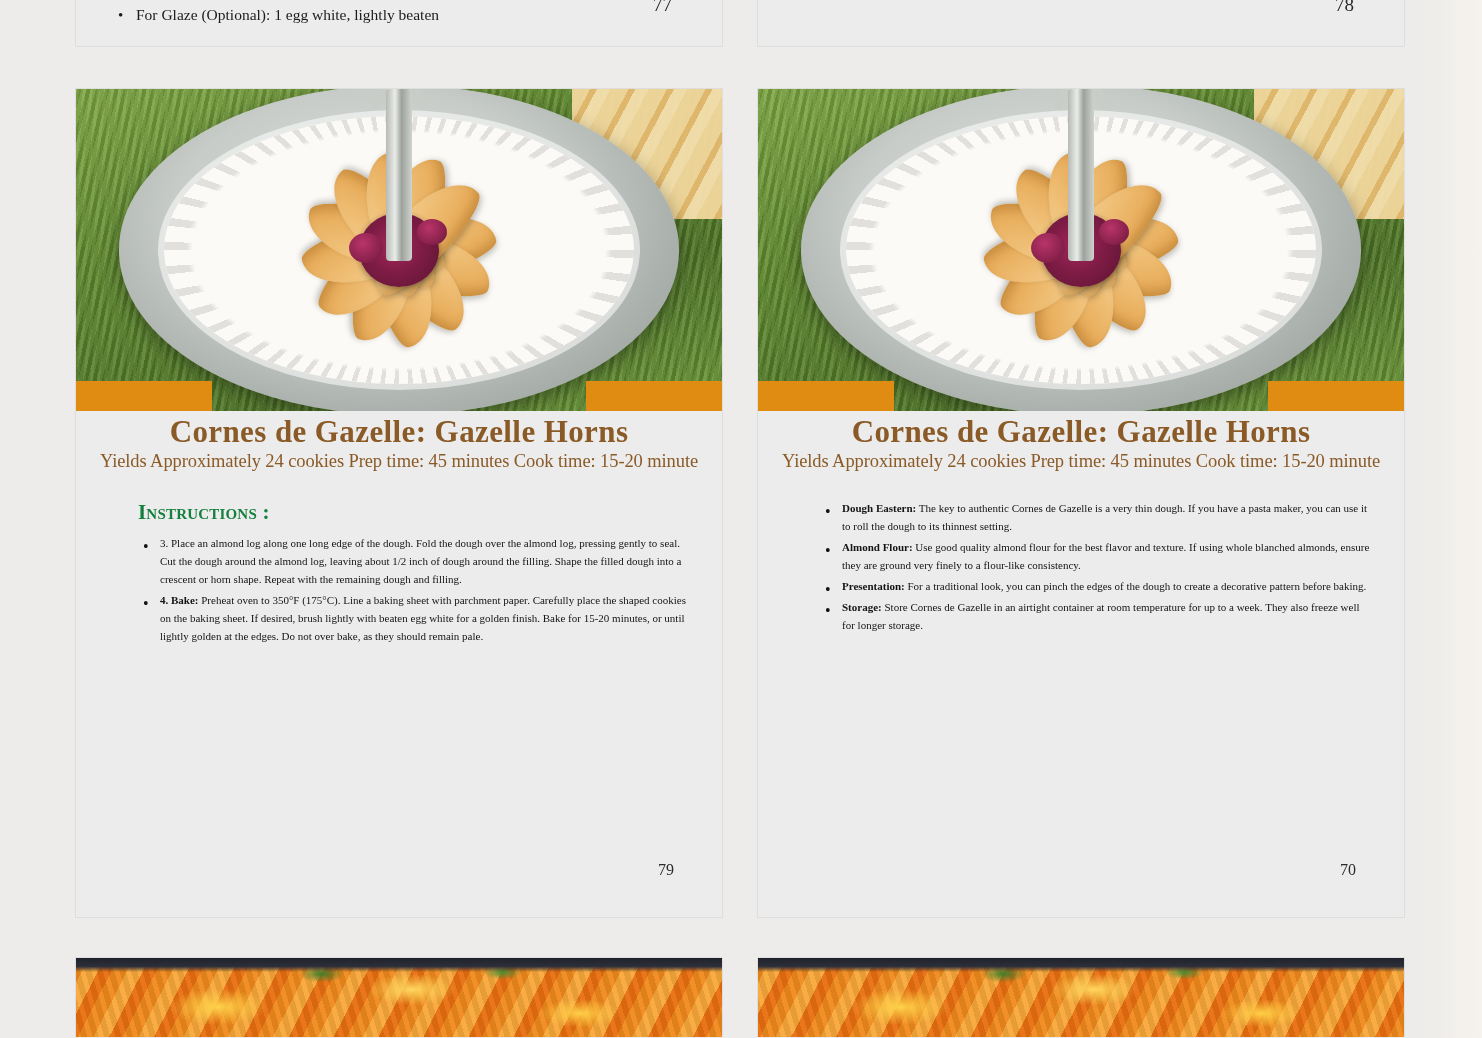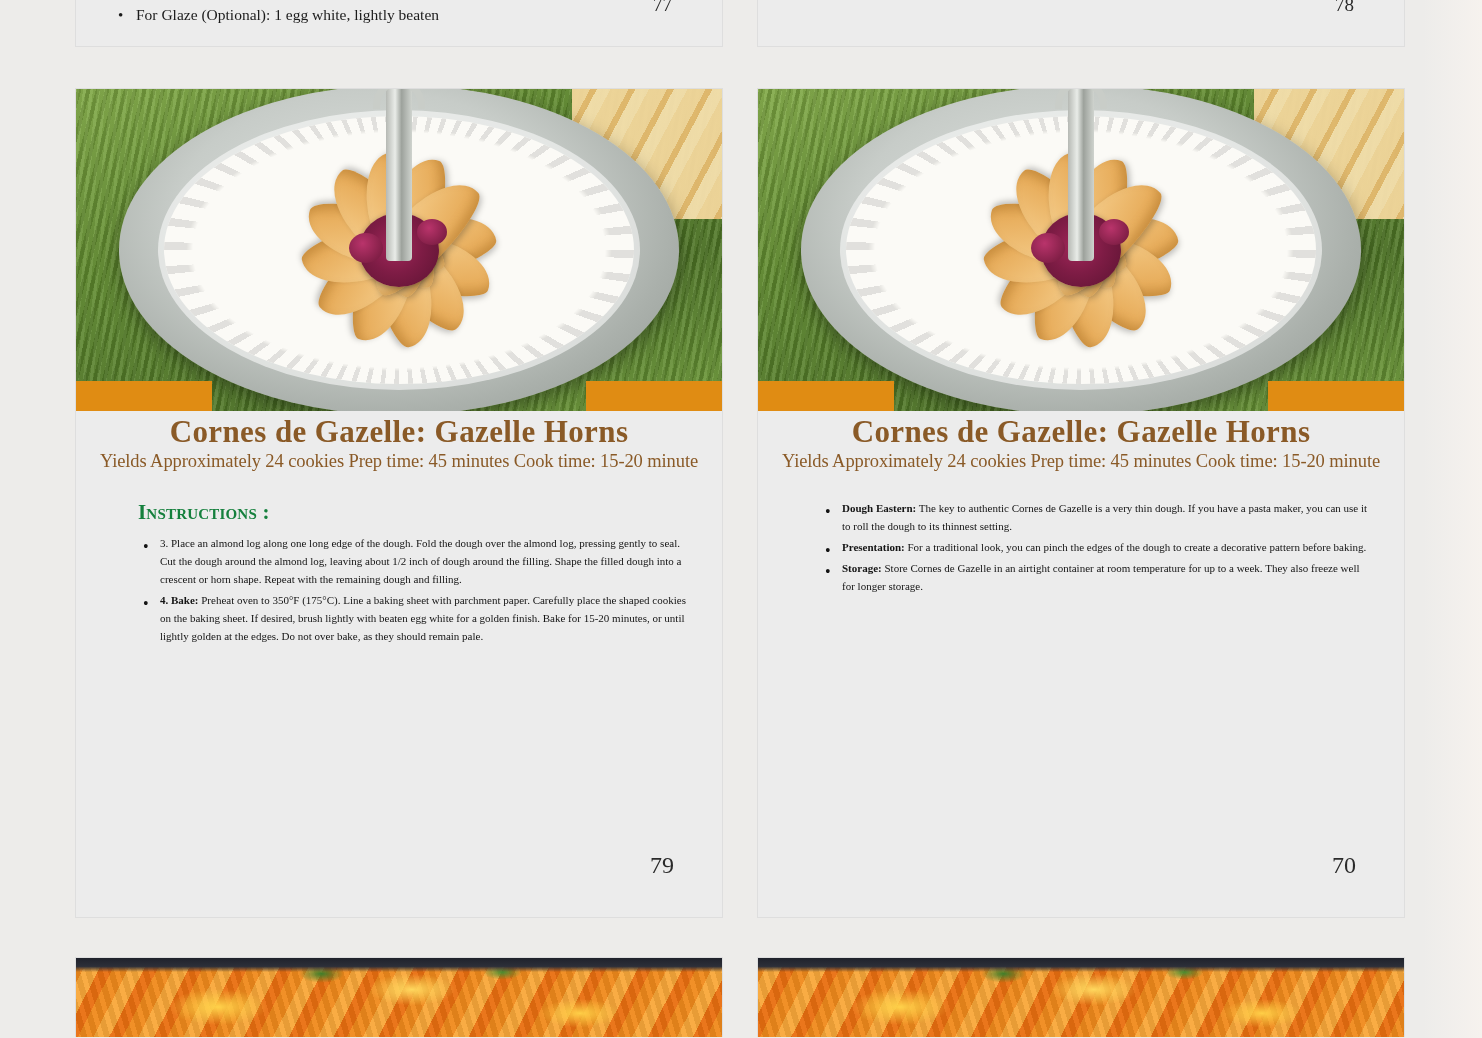--- a/index.html
+++ b/index.html
@@ -261,21 +261,21 @@
     position: absolute;
     left: -17px;
     top: -1px;
     font-size: 16px;
     color: #141414;
   }
   .lead { font-weight: bold; }
 
   .pageno {
     position: absolute;
-    font-size: 24px;
+    font-size: 16px;
     color: #2b2b2b;
   }
   .pageno.l { right: 48px; bottom: 38px; }
   .pageno.r { right: 48px; bottom: 38px; }
 
   
   .page-bottom {
     width: 648px;
     height: 80px;
     top: 957px;
@@ -447,20 +447,21 @@
         <span></span>
       </div>
     </div>
 
     <h1 class="recipe-title">Cornes de Gazelle: Gazelle Horns</h1>
     <div class="recipe-sub">Yields Approximately 24 cookies Prep time: 45 minutes Cook time: 15-20 minute</div>
 
     <div class="body-wrap">
       <ul class="steps">
         <li><span class="lead">Dough Eastern:</span><span> The key to authentic Cornes de Gazelle is a very thin dough. If you have a pasta maker, you can use it to roll the dough to its thinnest setting.</span></li>
+        <li><span class="lead">Almond Flour:</span><span> Use good quality almond flour for the best flavor and texture. If using whole blanched almonds, ensure they are ground very finely to a flour-like consistency.</span></li>
         <li><span class="lead">Presentation:</span><span> For a traditional look, you can pinch the edges of the dough to create a decorative pattern before baking.</span></li>
         <li><span class="lead">Storage:</span><span> Store Cornes de Gazelle in an airtight container at room temperature for up to a week. They also freeze well for longer storage.</span></li>
       </ul>
     </div>
 
     <div class="pageno r">70</div>
   </div>
 
   <div class="page page-bottom left">
     <div class="salad"></div>

